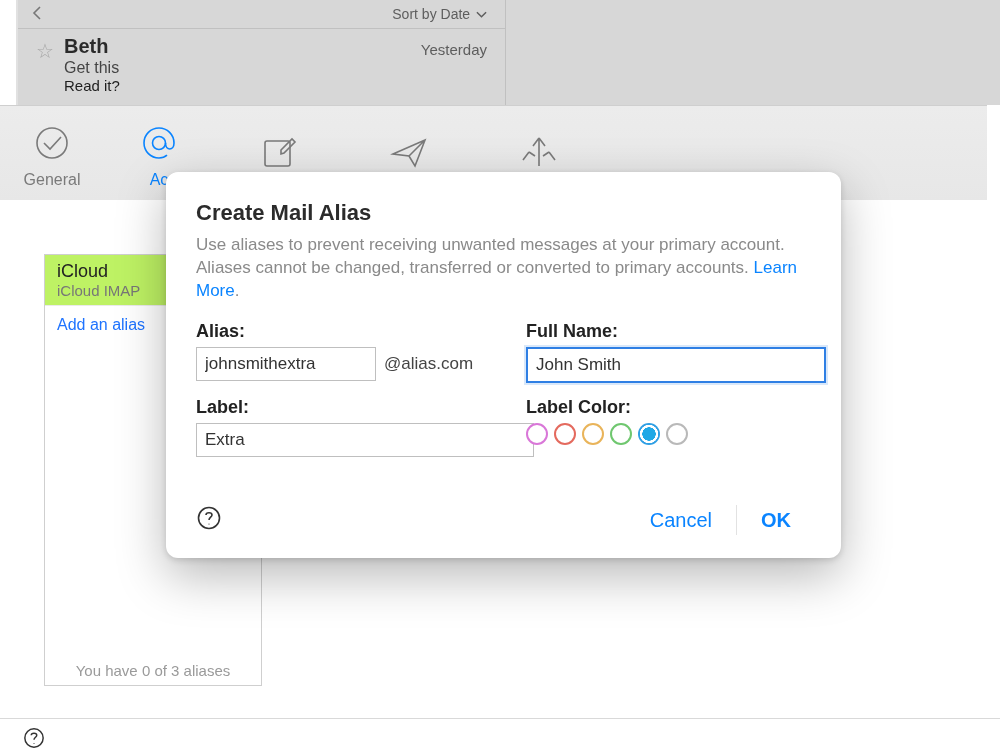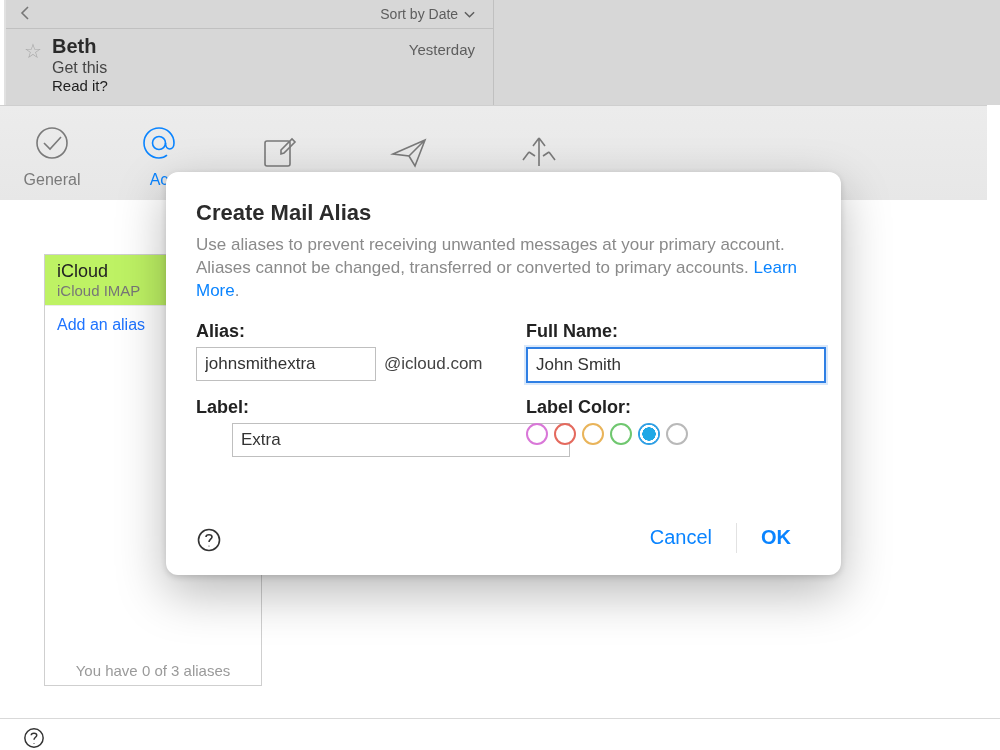--- a/index.html
+++ b/index.html
@@ -10,21 +10,21 @@
     font-family: -apple-system, "Helvetica Neue", Helvetica, Arial, sans-serif;
     background: #ffffff;
     color: #333;
     overflow: hidden;
     font-size: 16px;
   }
 
   
   .mail-bg {
     position: absolute;
-    top: 0; left: 4px; right: 0;
+    top: 0; left: 16px; right: 0;
     height: 105px;
     background: #f7f7f7;
     border-left: 2px solid #e1e1e1;
   }
   .mail-bg .overlay {
     position: absolute; inset: 0;
     background: rgba(120,120,120,0.25);
     pointer-events: none;
     z-index: 2;
   }
@@ -226,21 +226,21 @@
   .alias-wrap input.txt { width: 180px; }
   .domain {
     font-size: 17px;
     color: #444;
   }
   .fullname input.txt {
     width: 300px;
     border: 2px solid #2f7fe4;
     box-shadow: 0 0 0 2px rgba(47,127,228,0.18);
   }
-  .label input.txt { width: 338px; margin-left: 36px; }
+  .label input.txt { width: 338px; }
 
   .color-row {
     display: flex;
     gap: 6px;
     align-items: center;
     margin-top: 2px;
   }
   .color-dot {
     width: 22px; height: 22px;
     border-radius: 50%;
@@ -253,23 +253,23 @@
   .color-dot.border-orange  { border: 2px solid #e9b45a; }
   .color-dot.border-green   { border: 2px solid #6fc76f; }
   .color-dot.border-gray    { border: 2px solid #b9b9b9; }
   .color-dot.selected {
     background: radial-gradient(circle at center,
       #1fa8e6 0%, #1fa8e6 42%, #fff 44%, #fff 58%, #2f9fe4 60%, #2f9fe4 100%);
     border: none;
   }
 
   .modal-footer {
-    margin-top: 65px;
-    display: flex;
-    align-items: flex-end;
+    margin-top: 48px;
+    display: flex;
+    align-items: flex-start;
   }
   .help-ic {
     width: 26px; height: 26px;
     display: inline-flex;
     align-items: center;
     justify-content: center;
     cursor: pointer;
   }
   .modal-footer .spacer { flex: 1; }
   .btn {
@@ -399,21 +399,21 @@
   <div class="desc">
     <span>Use aliases to prevent receiving unwanted messages at your primary account. Aliases cannot be changed, transferred or converted to primary accounts. </span><a href="#">Learn More</a>.
   </div>
 
   <div class="form-grid">
 
     <div class="field-row">
       <div class="flabel">Alias:</div>
       <div class="alias-wrap">
         <input class="txt" value="johnsmithextra" style="">
-        <span class="domain">@icloud.com</span>
+        <span class="domain">@alias.com</span>
       </div>
     </div>
 
     <div class="field-row fullname">
       <div class="flabel">Full Name:</div>
       <input class="txt" value="John Smith" style="">
     </div>
 
     <div class="field-row label">
       <div class="flabel">Label:</div>

